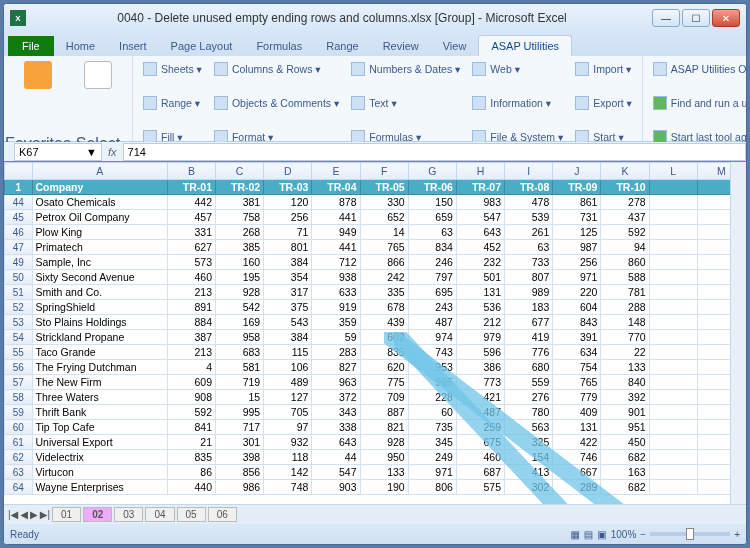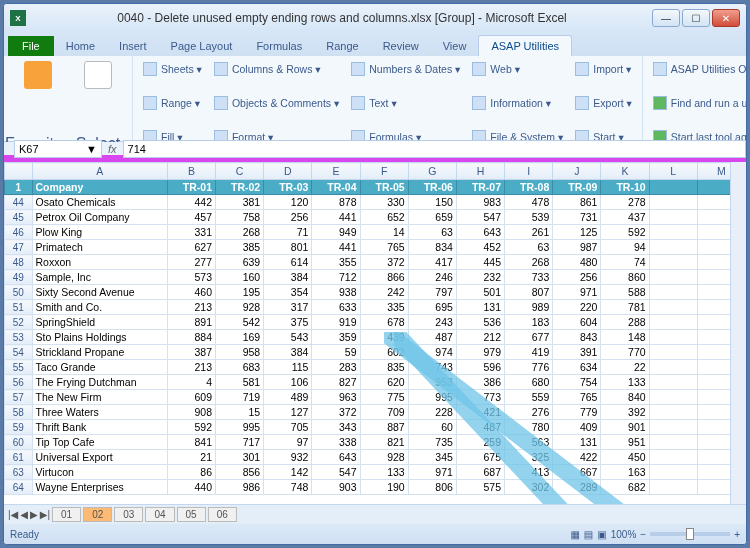--- a/index.html
+++ b/index.html
@@ -19,34 +19,34 @@
 .ribbon-group { border-right: 1px solid #d5e2f2; padding: 3px 6px 2px; display: flex; flex-direction: column; }
 .ribbon-group-body { flex: 1; display: flex; gap: 4px; }
 .ribbon-group-label { text-align: center; font-size: 10px; color: #5b7bad; height: 14px; }
 .big-btn { width: 56px; display: flex; flex-direction: column; align-items: center; justify-content: flex-start; padding-top: 2px; cursor: pointer; font-size: 16px; line-height: 1.1; text-align: center; gap: 44px; }
 .big-btn .ic { width: 28px; height: 28px; margin-bottom: 2px; background: #f7a23a; border-radius: 3px; }
 .big-btn.vision .ic { background: #d7e6f7; }
 .big-btn.select .ic { background: #fff; border: 1px solid #bbb; }
 .col-btns { display: flex; flex-direction: column; gap: 14px; }
 .small-btn { height: 20px; display: flex; align-items: center; gap: 4px; padding: 0 4px; cursor: pointer; white-space: nowrap; font-size: 10.5px; }
 .small-btn .sq { width: 14px; height: 14px; background: #cde0f5; border: 1px solid #9cbce0; }
-.name-box-row { height: 20px; display: flex; align-items: center; background: #e9f1fa; border-bottom: 7px solid #d946ef; font-size: 11px; }
+.name-box-row { height: 20px; display: flex; align-items: center; background: #e9f1fa; border-bottom: 1px solid #d946ef; font-size: 11px; }
 .name-box { width: 88px; height: 18px; background: #fff; border: 1px solid #b7cde8; margin-left: 10px; padding: 0 4px; display: flex; align-items: center; justify-content: space-between; }
 .fx { margin: 0 6px; font-style: italic; color: #666; }
 .fbar { flex: 1; height: 18px; background: #fff; border: 1px solid #b7cde8; padding: 0 4px; display: flex; align-items: center; }
 .grid-area { flex: 1; position: relative; overflow: hidden; background: #fff; }
 .grid-table { border-collapse: collapse; font-size: 10.5px; width: 100%; table-layout: fixed; }
 .grid-table th { background: linear-gradient(#f6f9fd,#e3edf8); border: 1px solid #c5d7ee; font-weight: normal; color: #3b5a8b; height: 17px; }
 .grid-table td { border: 1px solid #d4e1f0; height: 15px; padding: 0 3px; overflow: hidden; white-space: nowrap; }
 .rowhdr { background: linear-gradient(#f6f9fd,#e3edf8); text-align: center; color: #3b5a8b; width: 24px; font-size: 10px; }
 .hdr-row td { background: #4bacc6; color: #fff; font-weight: bold; border-color: #3a8ba3; }
 .num { text-align: right; }
 .sheet-tabs { height: 20px; background: #e4eef9; border-top: 1px solid #c5d7ee; display: flex; align-items: center; font-size: 10px; padding: 0 4px; gap: 2px; color: #555; }
 .stab { padding: 1px 8px; background: #f0f0f0; border: 1px solid #bbb; cursor: pointer; }
-.stab.active { background: #fdba74; font-weight: normal; }
+.stab.active { background: #f0abfc; font-weight: bold; }
 .statusbar { height: 20px; background: linear-gradient(#dce9f7,#cfe0f3); display: flex; align-items: center; font-size: 10px; color: #3b5a8b; padding: 0 6px; justify-content: space-between; }
 .zoom-ctl { display: flex; align-items: center; gap: 4px; }
 .zoom-slider { width: 80px; height: 4px; background: #b7cde8; position: relative; }
 .zoom-thumb { width: 8px; height: 12px; background: #fff; border: 1px solid #888; position: absolute; left: 36px; top: -4px; }
 .scrollbar-v { position: absolute; right: 0; top: 0; bottom: 0; width: 16px; background: #e8eff8; border-left: 1px solid #c5d7ee; }
 .arrow-overlay { position: absolute; pointer-events: none; }
 .arrow1 { top: 170px; left: 380px; width: 360px; height: 280px; }
 .arrow2 { top: 170px; left: 390px; width: 340px; height: 340px; }
 .col-A{width:118px}.col-D{width:42px}
 </style>
@@ -292,36 +292,20 @@
             <td class="num ">765</td>
             <td class="num ">834</td>
             <td class="num ">452</td>
             <td class="num ">63</td>
             <td class="num ">987</td>
             <td class="num ">94</td>
             <td></td>
             <td></td>
           </tr>
           <tr>
-            <td class="rowhdr ">48</td>
-            <td>Roxxon</td>
-            <td class="num ">277</td>
-            <td class="num ">639</td>
-            <td class="num ">614</td>
-            <td class="num ">355</td>
-            <td class="num ">372</td>
-            <td class="num ">417</td>
-            <td class="num ">445</td>
-            <td class="num ">268</td>
-            <td class="num ">480</td>
-            <td class="num ">74</td>
-            <td></td>
-            <td></td>
-          </tr>
-          <tr>
             <td class="rowhdr ">49</td>
             <td>Sample, Inc</td>
             <td class="num ">573</td>
             <td class="num ">160</td>
             <td class="num ">384</td>
             <td class="num ">712</td>
             <td class="num ">866</td>
             <td class="num ">246</td>
             <td class="num ">232</td>
             <td class="num ">733</td>
@@ -516,20 +500,36 @@
             <td class="num ">928</td>
             <td class="num ">345</td>
             <td class="num ">675</td>
             <td class="num ">325</td>
             <td class="num ">422</td>
             <td class="num ">450</td>
             <td></td>
             <td></td>
           </tr>
           <tr>
+            <td class="rowhdr ">62</td>
+            <td>Videlectrix</td>
+            <td class="num ">835</td>
+            <td class="num ">398</td>
+            <td class="num ">118</td>
+            <td class="num ">44</td>
+            <td class="num ">950</td>
+            <td class="num ">249</td>
+            <td class="num ">460</td>
+            <td class="num ">154</td>
+            <td class="num ">746</td>
+            <td class="num ">682</td>
+            <td></td>
+            <td></td>
+          </tr>
+          <tr>
             <td class="rowhdr ">63</td>
             <td>Virtucon</td>
             <td class="num ">86</td>
             <td class="num ">856</td>
             <td class="num ">142</td>
             <td class="num ">547</td>
             <td class="num ">133</td>
             <td class="num ">971</td>
             <td class="num ">687</td>
             <td class="num ">413</td>

